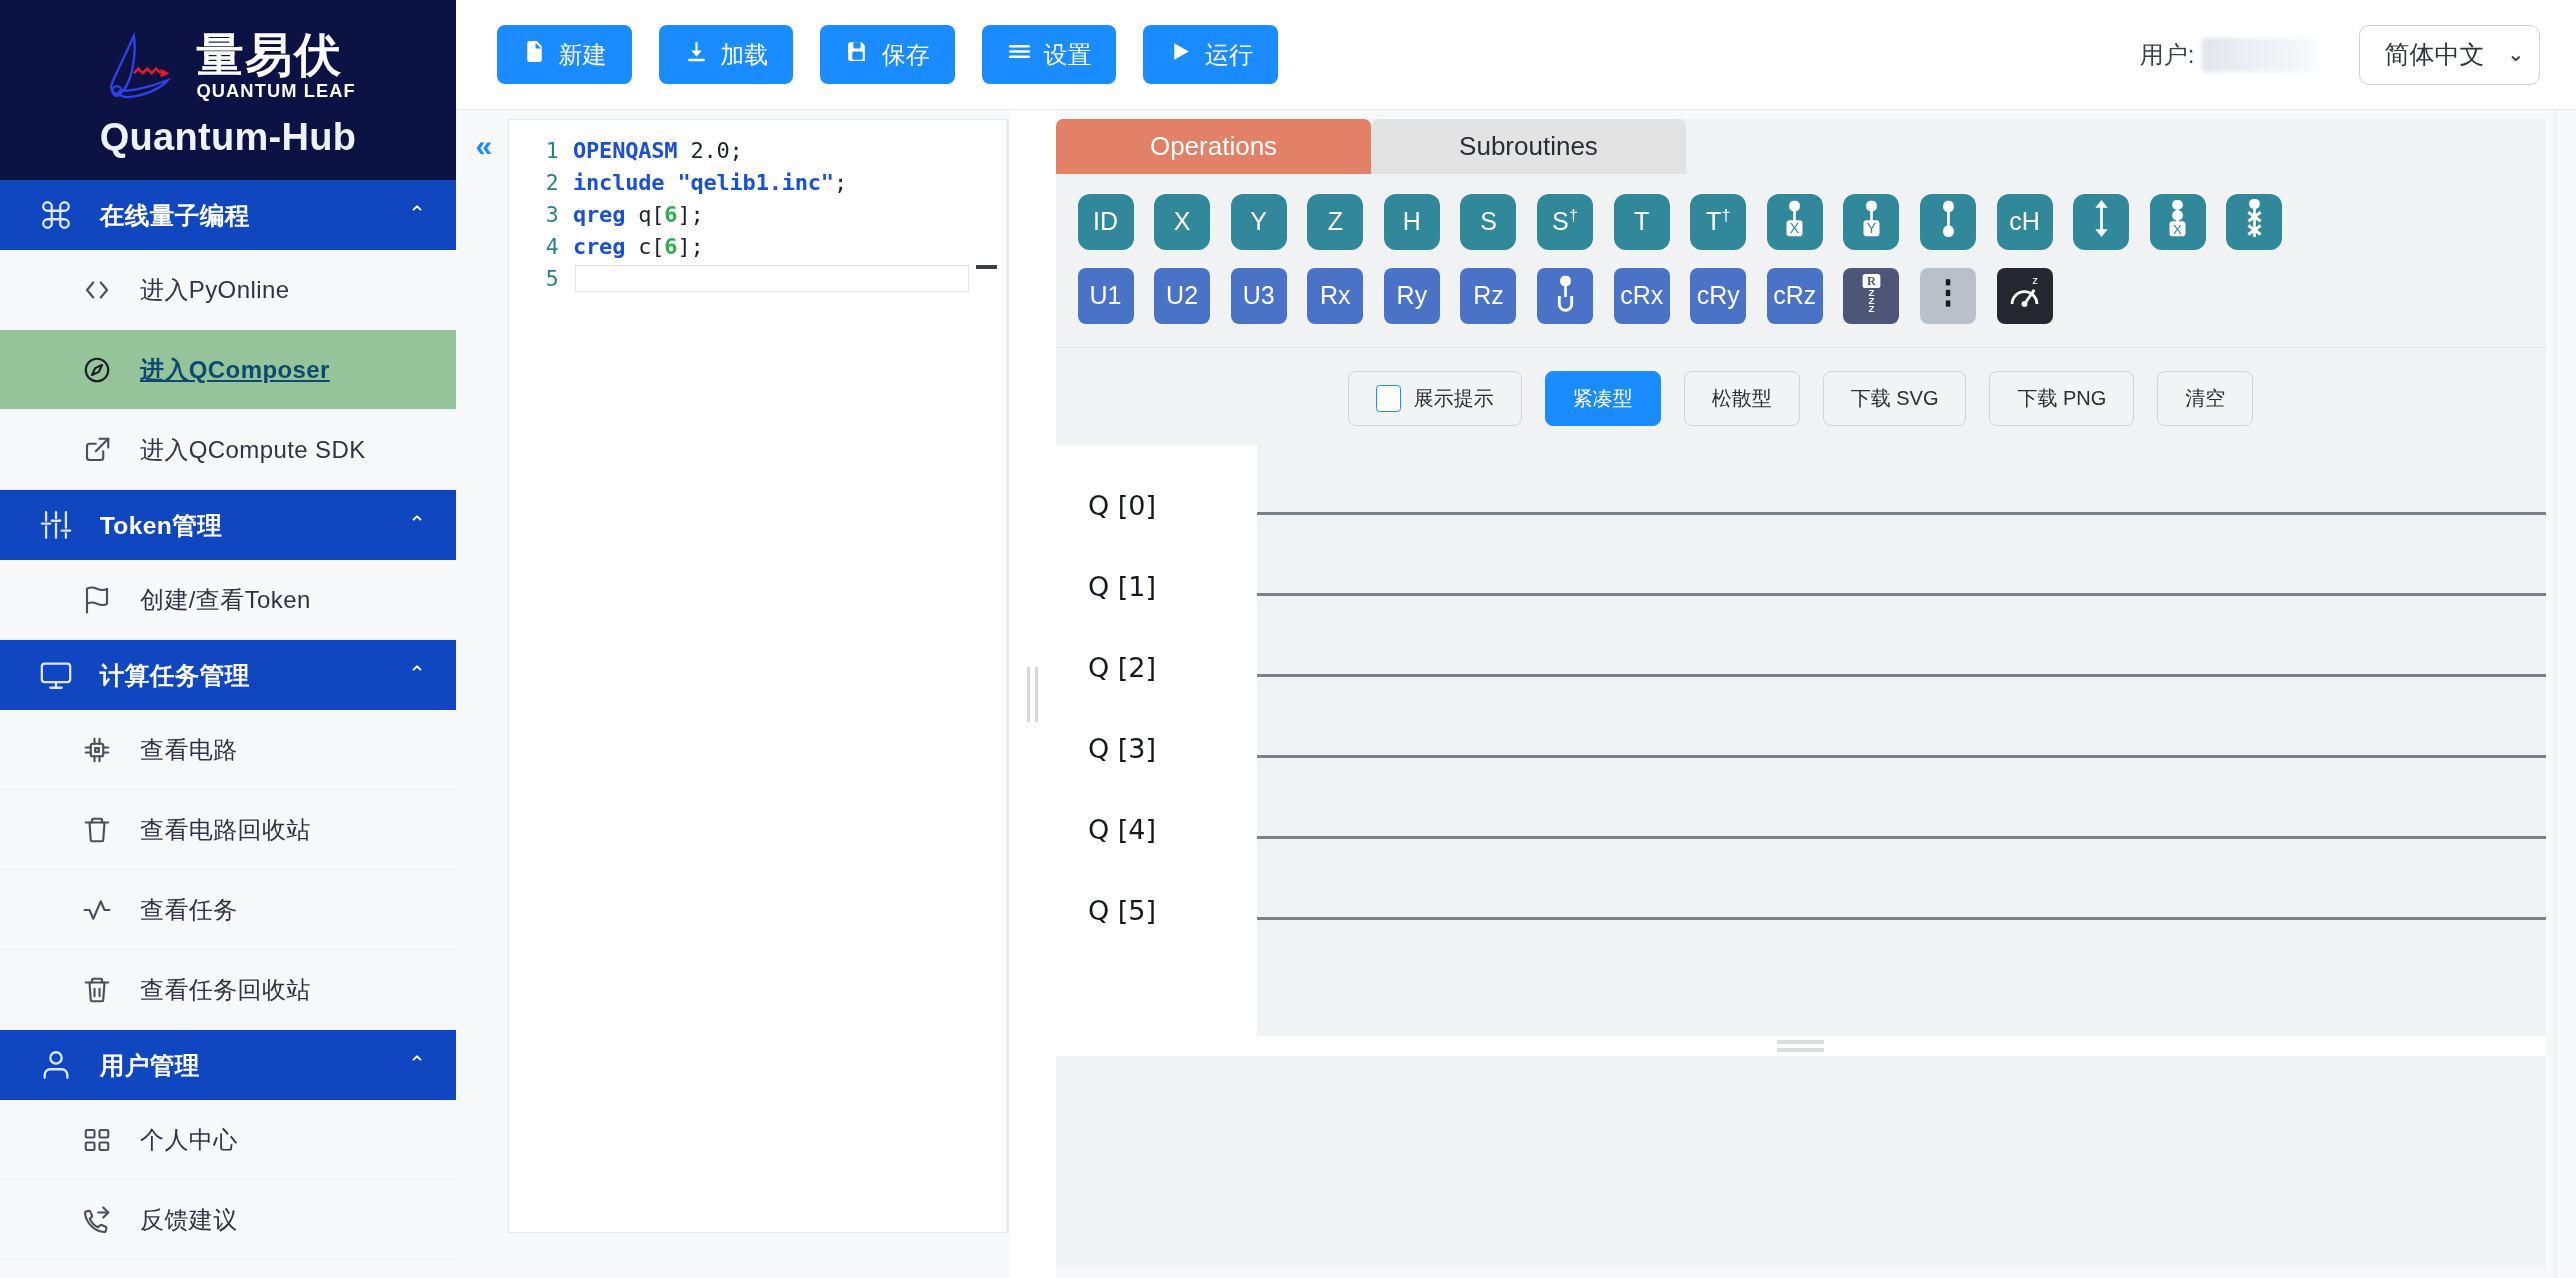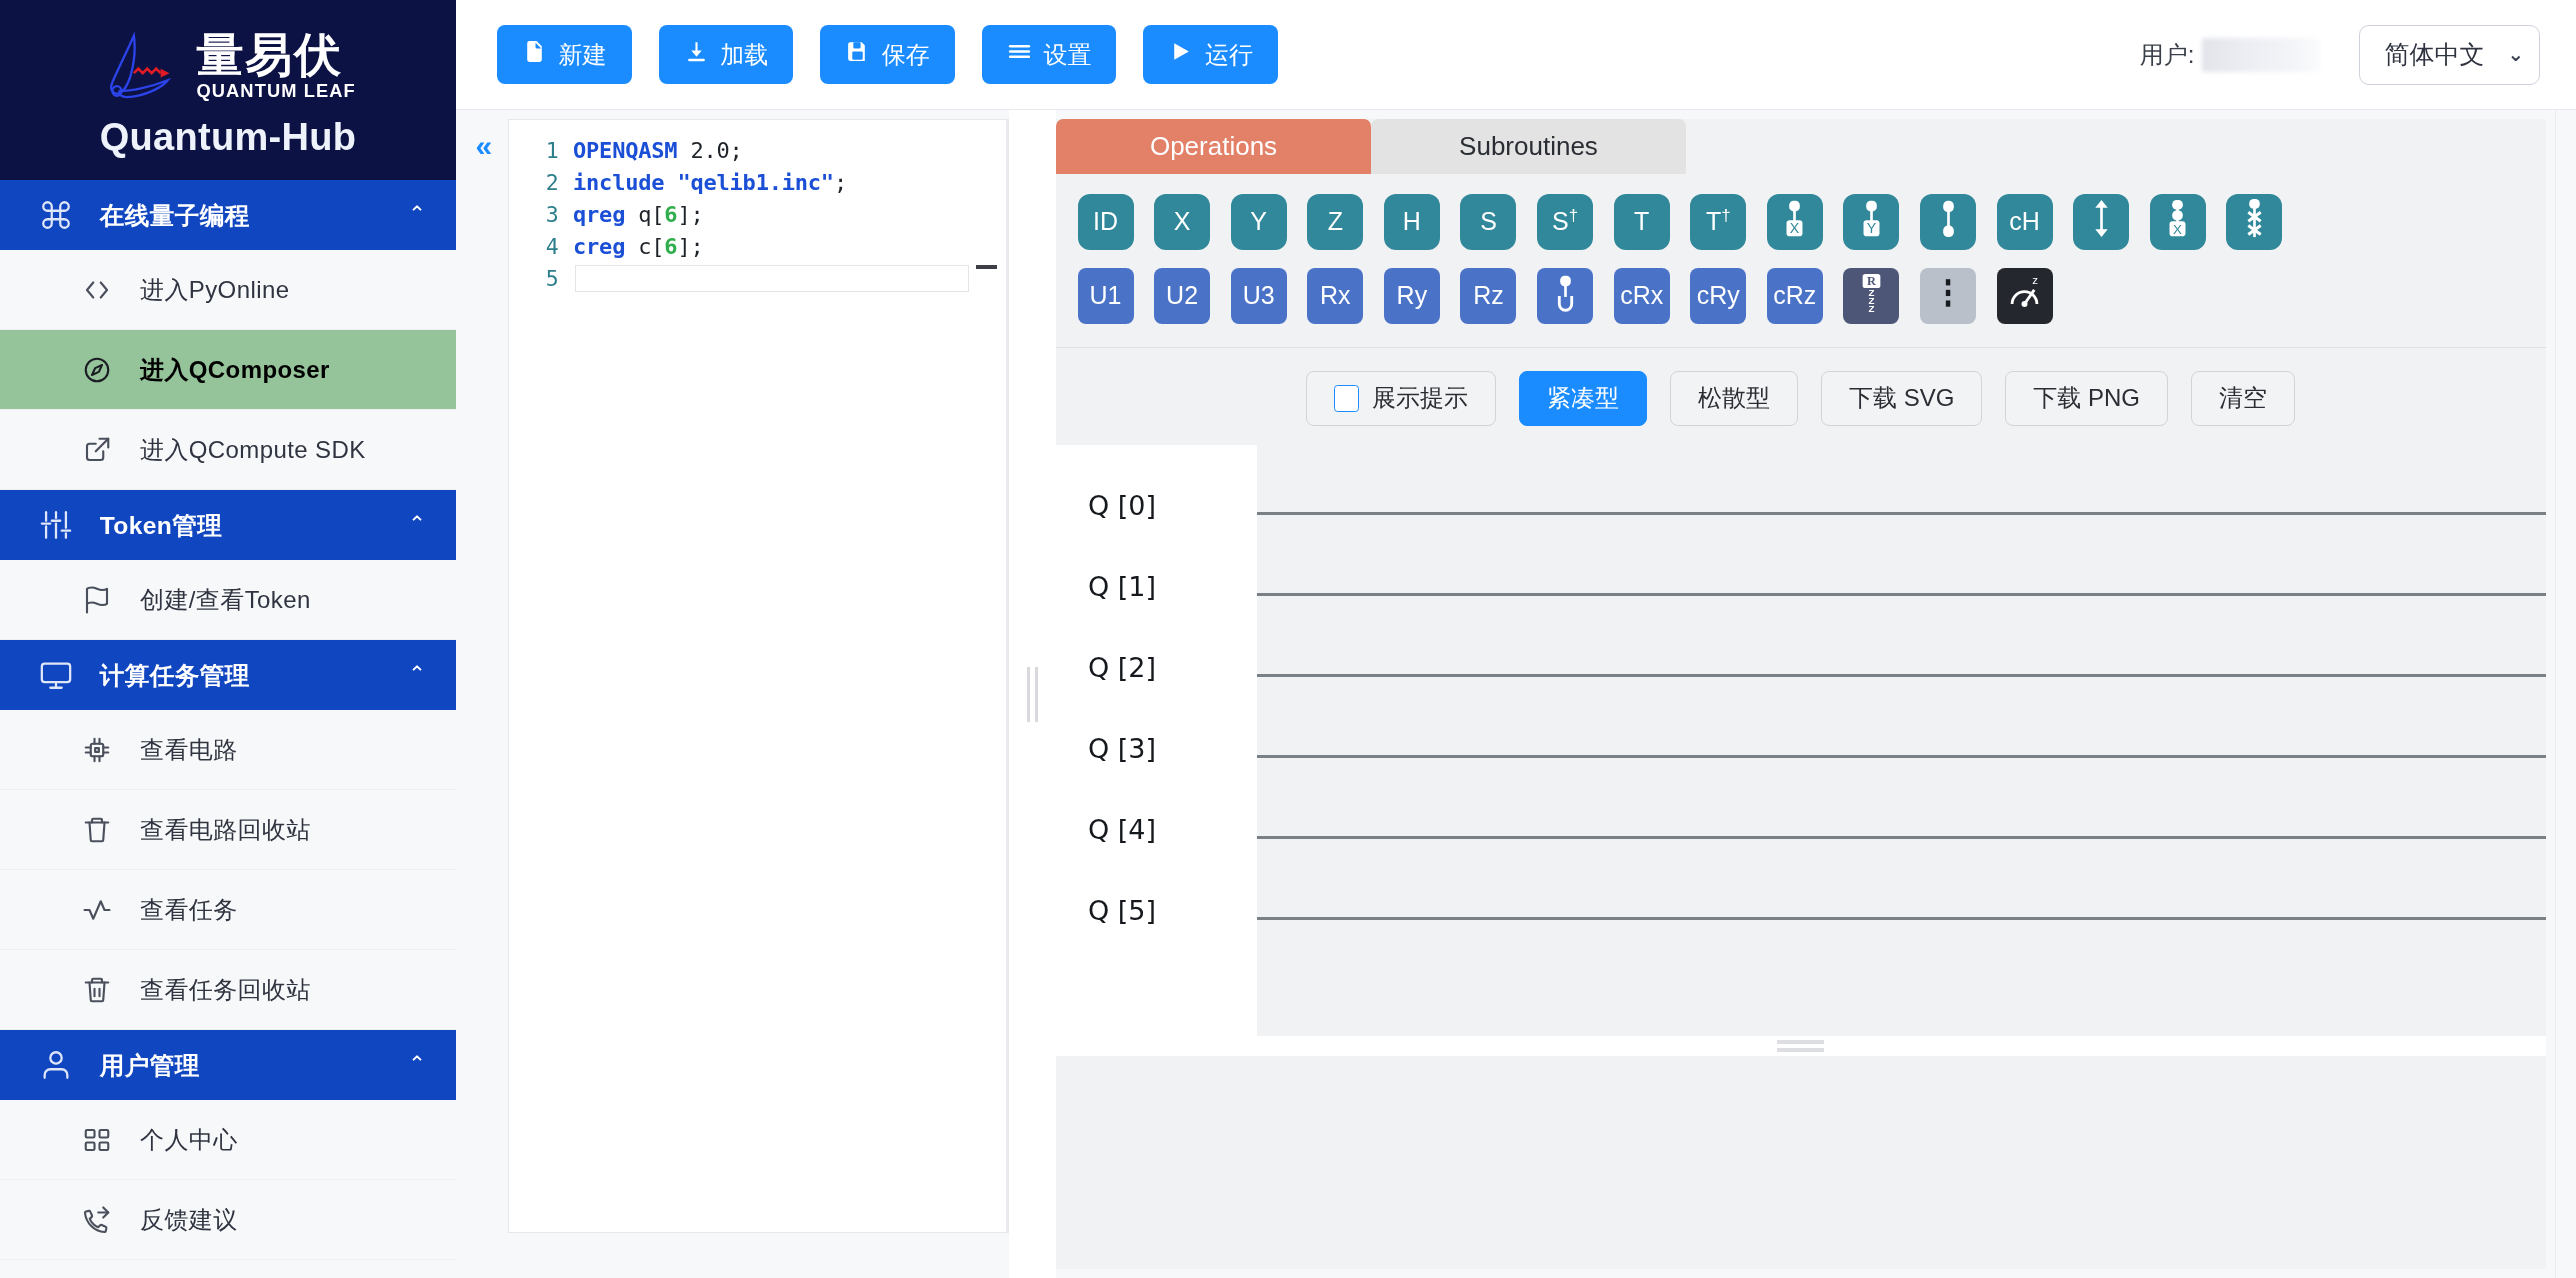--- a/index.html
+++ b/index.html
@@ -53,21 +53,21 @@
     border-bottom: 0.9px solid #eceef2;
   }
   .nav-item .ni-icon {
     width: 36px; height: 36px; display: flex; align-items: center;
     justify-content: center; color: #4a4f5c; flex: 0 0 36px;
   }
   .nav-item .ni-label {
     margin-left: 25px; font-size: 24px; color: #2f3440; letter-spacing: 0.4px;
   }
   .nav-item.active { background: #96c49a; }
-  .nav-item.active .ni-label { font-weight: 700; color: #000000; }
+  .nav-item.active .ni-label { font-weight: 700; color: #0c4a6e; text-decoration: underline; }
   .nav-item.active .ni-icon { color: #1a1d23; }
 
   
   .main {
     flex: 1; height: 1278px; background: #ffffff;
     display: flex; flex-direction: column; min-width: 0;
   }
   .topbar {
     height: 110px; flex: 0 0 110px; background: #ffffff;
     display: flex; align-items: center; padding: 0 36px 0 41px;
@@ -185,21 +185,21 @@
   .gate.grey { background: #b9c0c9; }
   .gate.dark { background: #24282e; }
   .gate sup { font-size: 17px; vertical-align: super; line-height: 0; }
 
   .opt-row {
     display: flex; justify-content: center; align-items: center;
     gap: 23px; padding: 23px 0 19.7px 0; background: #f1f2f3;
   }
   .opt-btn {
     border: 0.9px solid #d2d4d8; background: #f2f3f4; border-radius: 8px;
-    height: 55px; padding: 0 27px; font-size: 24px; color: #2a2d33;
+    height: 55px; padding: 0 27px; font-size: 20px; color: #2a2d33;
     cursor: pointer; display: flex; align-items: center; gap: 12.5px;
     font-family: "Liberation Sans", sans-serif;
   }
   .opt-btn.primary {
     background: #1a8cff; border-color: #1a8cff; color: #ffffff;
     font-weight: 500;
   }
   .chkbox {
     width: 25px; height: 27px; border: 1.8px solid #1a8cff; border-radius: 3.6px;
     background: #ffffff; flex: 0 0 25px;

